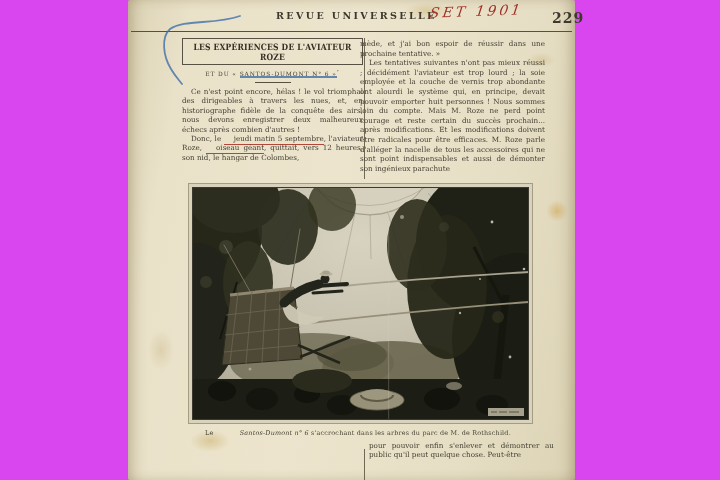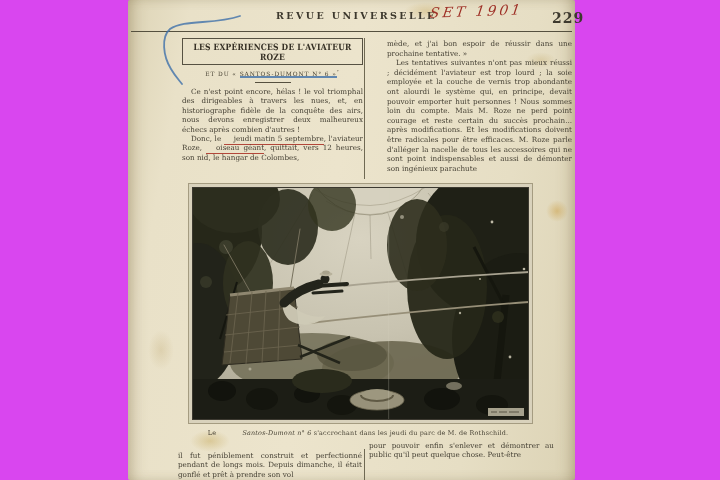--- a/index.html
+++ b/index.html
@@ -25,21 +25,21 @@
   .hand-date{position:absolute;left:302px;top:3px;font-size:14px;font-style:italic;letter-spacing:3px;color:#9e3026;transform:rotate(-2deg) skewX(-10deg);white-space:nowrap;}
   .pagenum{position:absolute;left:424px;top:10px;font-size:14px;font-weight:bold;color:#3d392e;letter-spacing:1px;}
   .head-rule{position:absolute;left:3px;top:31px;width:441px;height:0;border-top:1.5px solid #55503f;}
 
   .pen-flourish{position:absolute;left:28px;top:8px;pointer-events:none;}
 
   
   .col-divider{position:absolute;left:236px;top:38px;width:1px;height:141px;background:#6f6953;}
   .col-divider.bottom{top:449px;height:31px;}
   .lcol{position:absolute;left:54px;top:38px;width:181px;}
-  .rcol{position:absolute;left:259px;top:39px;width:185px;}
+  .rcol{position:absolute;left:232px;top:39px;width:185px;}
 
   .title-box{border:1px solid rgba(60,55,42,.85);padding:4px 2px 3px;text-align:center;}
   .title-box .t1{font-size:7.6px;font-weight:bold;letter-spacing:.2px;color:#352f24;transform:scaleY(1.15);transform-origin:center;}
   .subtitle{margin-top:4px;text-align:center;font-size:5.9px;letter-spacing:.9px;color:#464032;}
   .subtitle .scribble{background-image:linear-gradient(rgba(62,112,170,.8),rgba(62,112,170,.8));background-size:100% 2.5px;background-position:0 100%;background-repeat:no-repeat;padding-bottom:1.5px;}
   .subtitle sup{font-size:4px;}
   .sub-rule{width:36px;height:0;border-top:1px solid #55503f;margin:5px auto 4px;}
 
   .bodytxt{font-size:7.2px;line-height:9.4px;color:#454034;text-align:justify;}
   .bodytxt p{margin:0;}
@@ -215,23 +215,20 @@
 
         <g>
           <rect x="296" y="221" width="36" height="8" fill="#b6b09a" opacity="0.9"></rect>
           <path d="M 299,225 h 6 M 307,225 h 8 M 317,225 h 10" stroke="#5a5647" stroke-width="1.2"></path>
         </g>
 
         <rect x="0.5" y="0.5" width="336" height="232" fill="none" stroke="#3c3930" stroke-width="1"></rect>
       </svg>
     </div>
 
-    <div class="caption"><span>Le </span><span class="ital">Santos-Dumont n° 6</span><span> s'accrochant dans les jeudi du parc de M. de Rothschild.</span></div>
-
-    <div class="bcol-l bodytxt">
-      <p>il fut péniblement construit et perfectionné pendant de longs mois. Depuis dimanche, il était gonflé et prêt à prendre son vol</p>
-    </div>
+    <div class="caption"><span>Le </span><span class="ital">Santos-Dumont n° 6</span><span> s'accrochant dans les arbres du parc de M. de Rothschild.</span></div>
+
     <div class="bcol-r bodytxt">
       <p>pour pouvoir enfin s'enlever et démontrer au public qu'il peut quelque chose. Peut-être</p>
     </div>
 
   </div>
 </div>
 
 </body></html>

